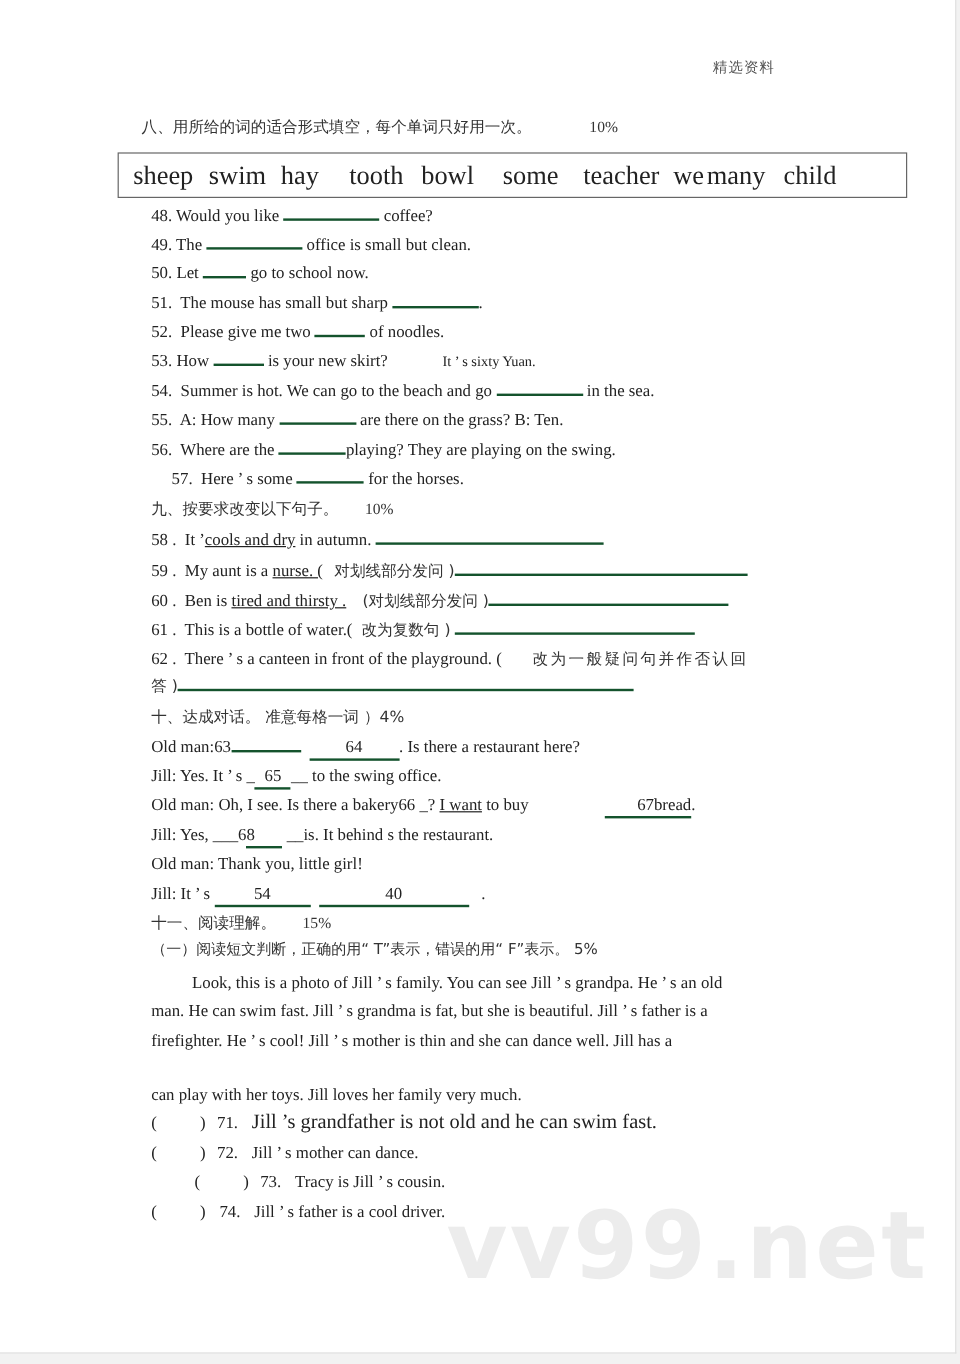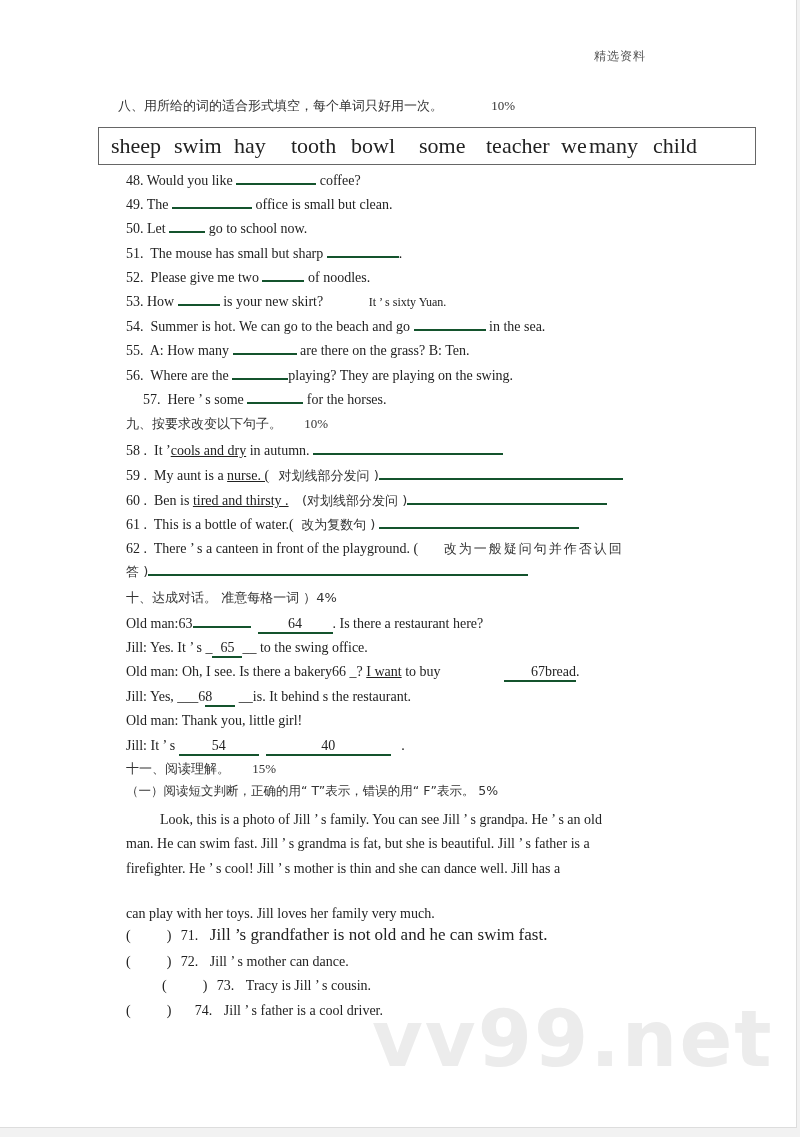--- a/index.html
+++ b/index.html
@@ -176,18 +176,18 @@
     <span style="margin-left:6px">72.</span>
     <span style="margin-left:8px">Jill  ’ s mother can dance.</span>
   </div>
   <div class="ab" style="left:126px;top:978px;margin-left:36px;">
     <span>(</span><span class="blank" style="width:36px;border:none"></span><span>)</span>
     <span style="margin-left:6px">73.</span>
     <span style="margin-left:8px">Tracy is Jill   ’ s cousin.</span>
   </div>
   <div class="ab" style="left:126px;top:1003px;">
     <span>(</span><span class="blank" style="width:36px;border:none"></span><span>)</span>
-    <span style="margin-left:20px">74.</span>
+    <span style="margin-left:8px">74.</span>
     <span style="margin-left:8px">Jill  ’ s father is a cool driver.</span>
   </div>
 
   <div class="wm">vv99.net</div>
 </div>
 
 </body></html>

